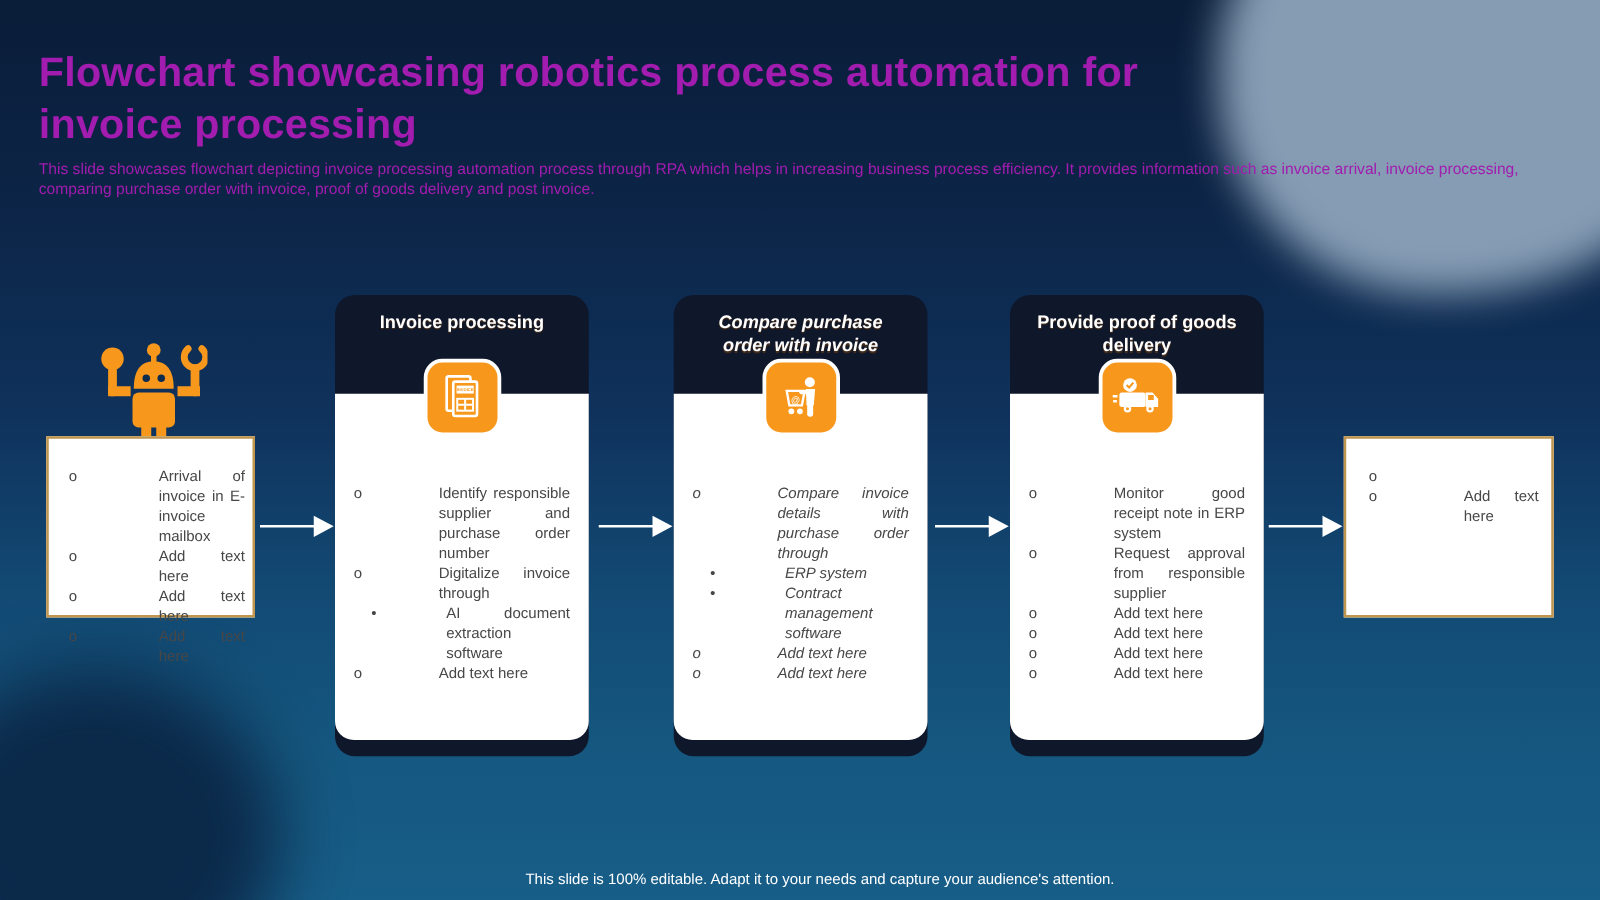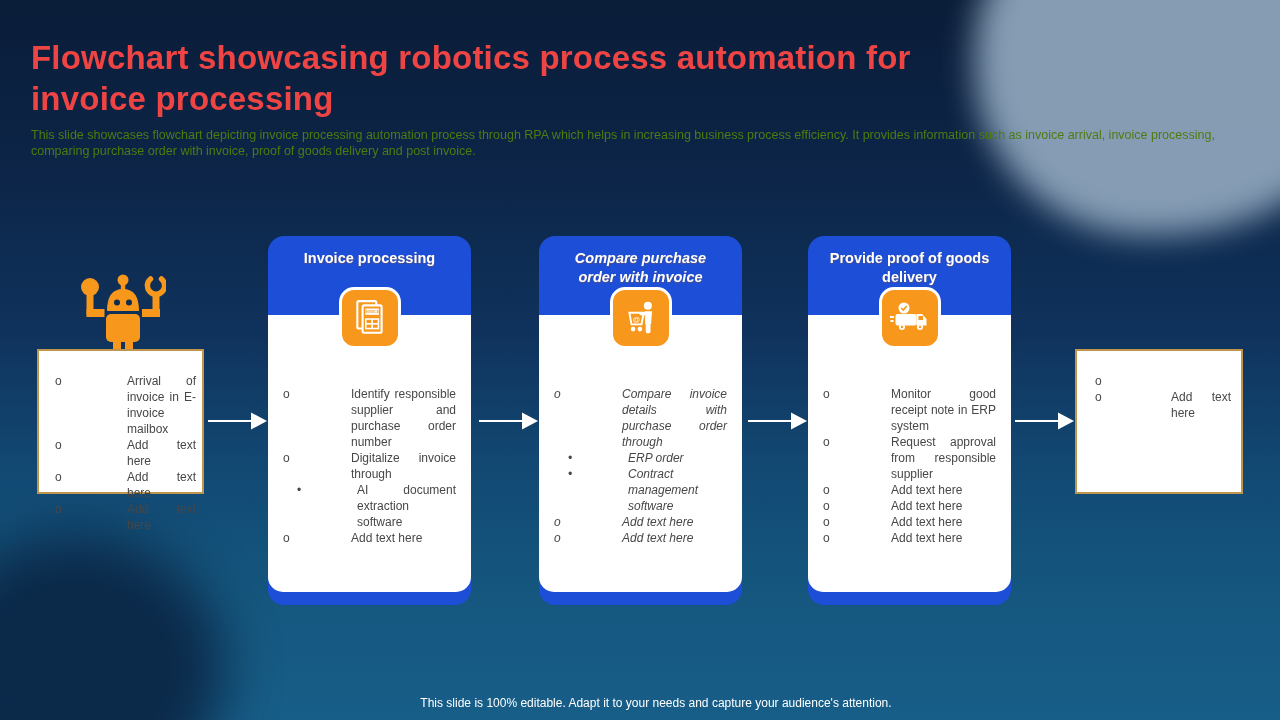--- a/index.html
+++ b/index.html
@@ -7,36 +7,36 @@
     width:1280px;height:720px;position:relative;overflow:hidden;
     font-family:"Liberation Sans",sans-serif;
     background:linear-gradient(180deg,#0A1D39 0%,#0C2446 22%,#0F325C 46%,#124A74 66%,#15577F 83%,#175E88 100%);
   }
   .blob-tr{position:absolute;top:-95px;right:-85px;width:390px;height:330px;
     background:#8CA3BA;border-radius:38% 62% 55% 45% / 45% 55% 48% 52%;
     filter:blur(16px);opacity:.95;}
   .blob-bl{position:absolute;bottom:-85px;left:-75px;width:300px;height:270px;
     background:#0A2443;border-radius:50%;filter:blur(28px);opacity:.9;}
 
-  .title{position:absolute;left:31px;top:16px;width:992px;color:#ef4444;
+  .title{position:absolute;left:31px;top:16px;width:992px;color:#a21caf;
     font-size:33px;font-weight:700;line-height:1.24;letter-spacing:.2px;}
-  .subtitle{position:absolute;left:31px;top:114px;width:1212px;color:#4d7c0f;
+  .subtitle{position:absolute;left:31px;top:114px;width:1212px;color:#a21caf;
     font-size:12.5px;line-height:1.3;}
 
   .box{position:absolute;background:#FFFFFF;border:2px solid #C0954E;box-sizing:border-box;}
   .box-start{left:37px;top:349px;width:167px;height:145px;}
   .box-end{left:1075px;top:349px;width:168px;height:145px;}
   .box ul{list-style:none;margin:0;padding:22px 6px 0 12px;}
   .box-end ul{padding:22px 10px 0 14px;}
   li{display:flex;align-items:flex-start;color:#474747;font-size:12px;line-height:16px;}
   .mk{flex:0 0 24px;text-align:left;padding-left:4px;}
   .box-end .mk{flex:0 0 28px;}
   .tx{flex:1;text-align:justify;margin-left:48px;}
 
-  .card{position:absolute;top:236px;width:203px;height:369px;background:#1d4ed8;border-radius:16px;}
+  .card{position:absolute;top:236px;width:203px;height:369px;background:#0f172a;border-radius:16px;}
   .card1{left:268px;}  .card2{left:539px;font-style:italic;}  .card3{left:808px;}
   .card-header{height:67px;padding:13px 20px 0 20px;text-align:center;color:#FFFFFF;
     font-size:14.5px;font-weight:700;line-height:1.3;text-shadow:0 1px 1px rgba(160,85,0,.45);}
   .card-body{position:absolute;top:79px;left:0;right:0;bottom:13px;background:#FFFFFF;
     border-radius:0 0 15px 15px;}
   .badge{position:absolute;top:51px;left:50%;transform:translateX(-50%);width:62px;height:62px;
     background:#F7981D;border:3px solid #FFFFFF;border-radius:15px;box-sizing:border-box;
     display:flex;align-items:center;justify-content:center;z-index:3;}
   .card-list{list-style:none;margin:0;padding:71px 15px 0 14px;}
   .card-list .mk{flex:0 0 20px;padding-left:1px;}
@@ -162,21 +162,21 @@
     </svg>
   </div>
   <div class="card-body">
     <ul class="card-list">
       <li class="l1">
           <span class="mk">o</span>
           <span class="tx">Compare invoice details with purchase order through</span>
         </li>
       <li class="l2">
           <span class="mk">•</span>
-          <span class="tx">ERP order</span>
+          <span class="tx">ERP system</span>
         </li>
       <li class="l2">
           <span class="mk">•</span>
           <span class="tx">Contract management software</span>
         </li>
       <li class="l1">
           <span class="mk">o</span>
           <span class="tx">Add text here</span>
         </li>
       <li class="l1">

